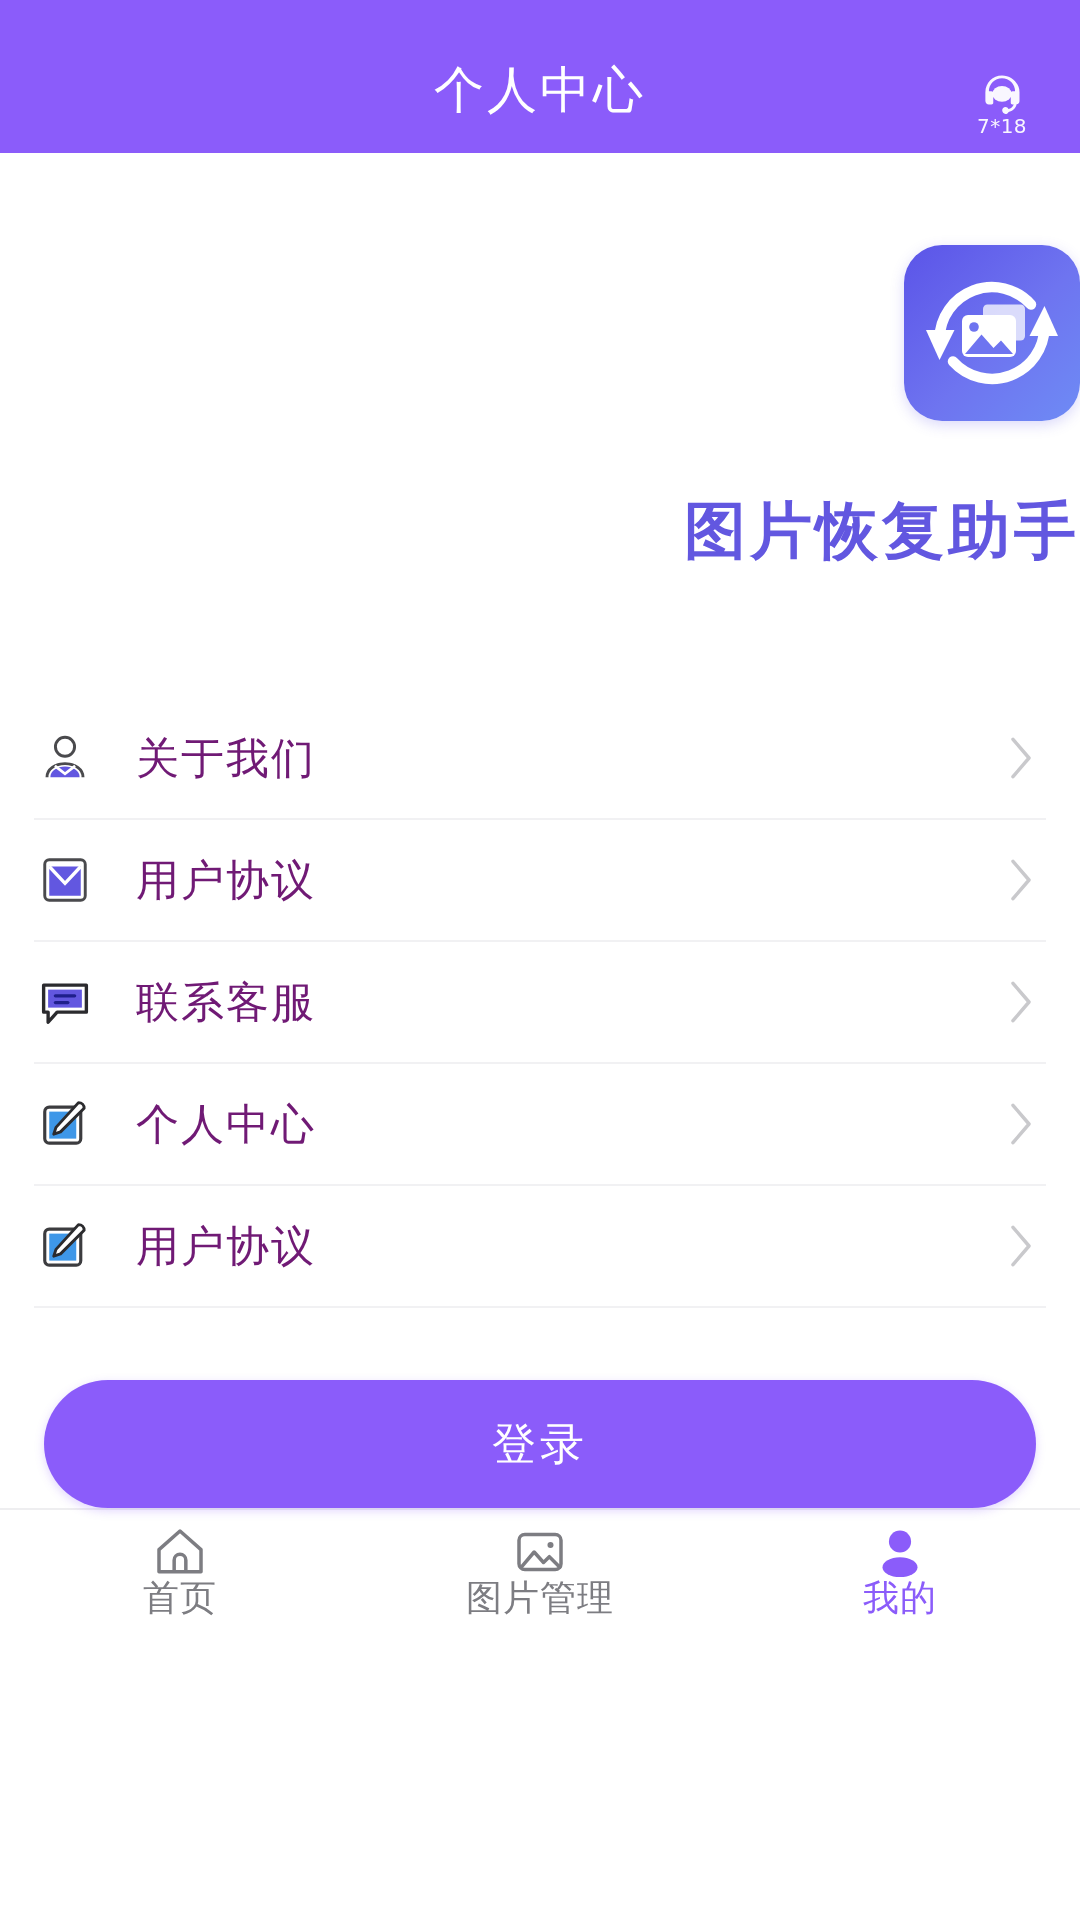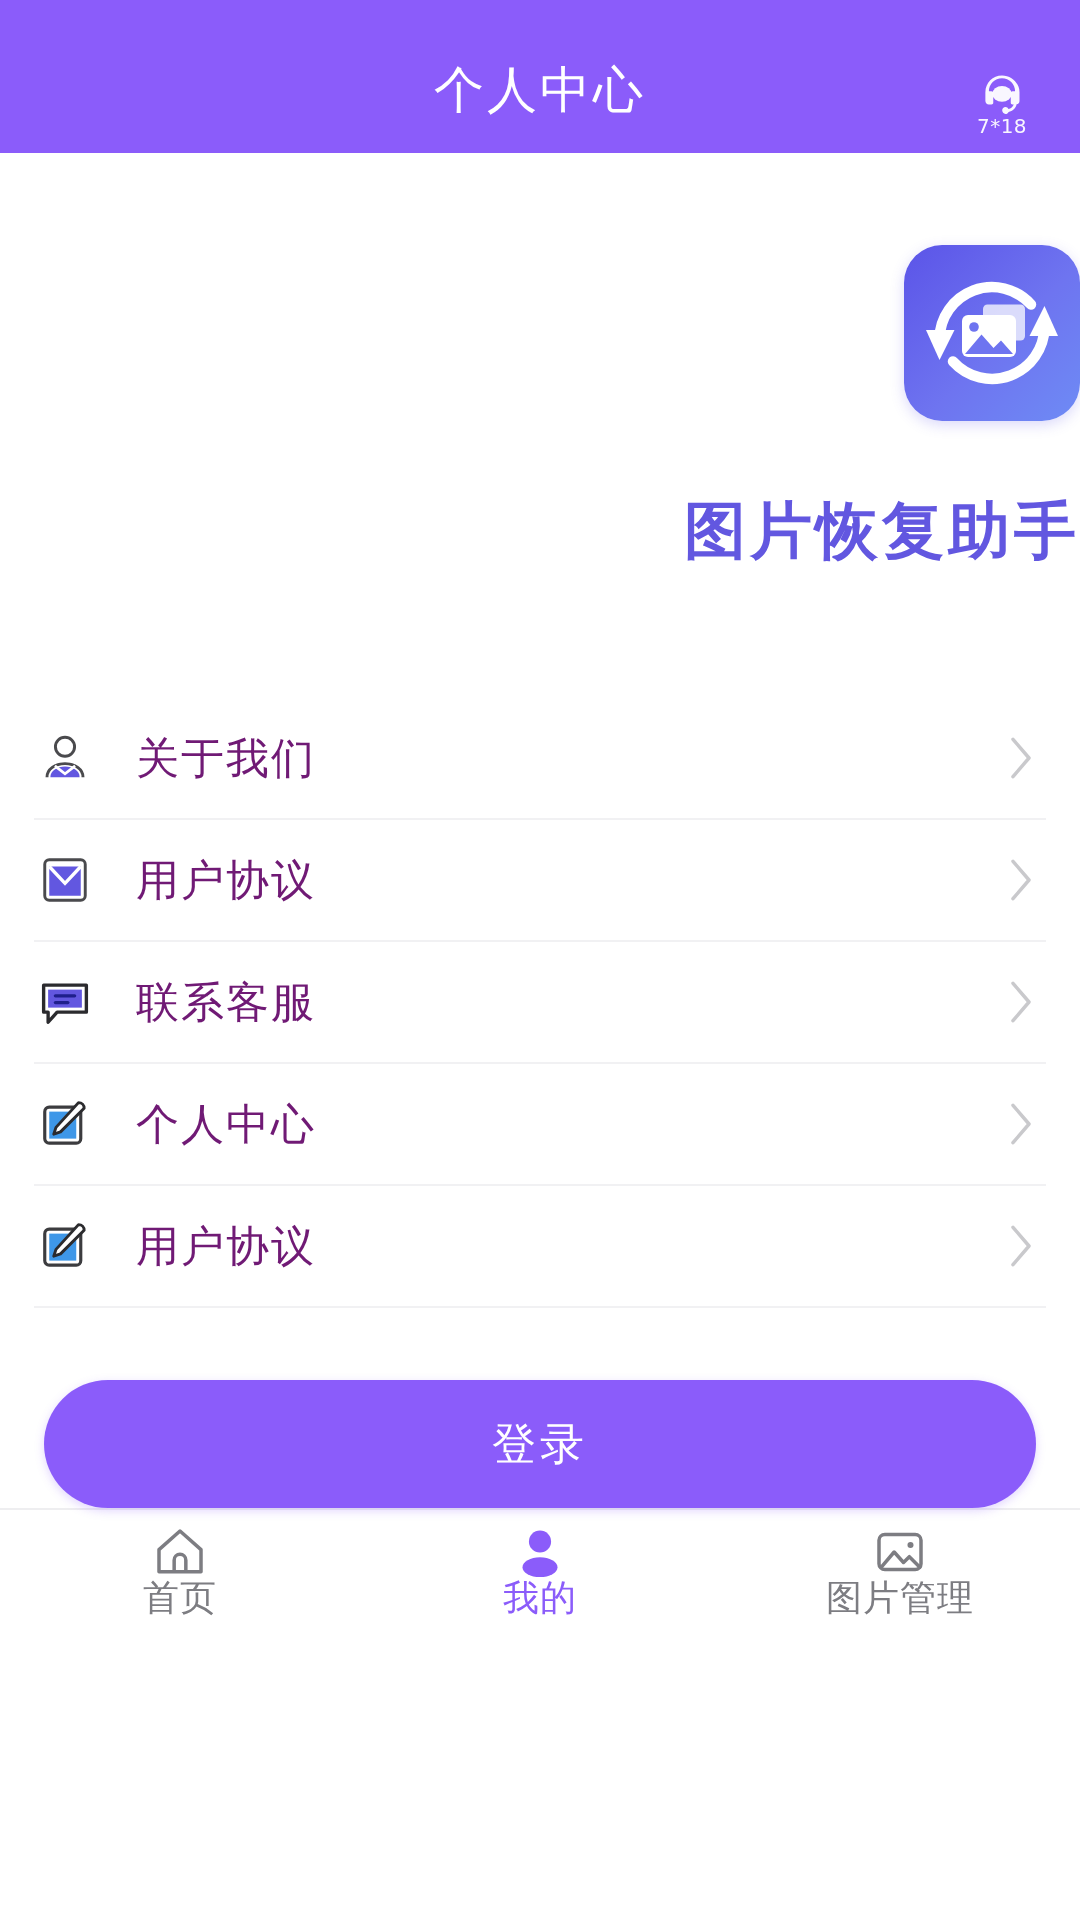--- a/index.html
+++ b/index.html
@@ -347,36 +347,36 @@
       <span class="tab-icon">
         <svg viewBox="0 0 48 48" xmlns="http://www.w3.org/2000/svg">
           <path d="M6 22 L24 6 L42 22 V41 H6 Z" fill="none" stroke="#7d7d82" stroke-width="3" stroke-linejoin="round"></path>
           <path d="M19 41 V31 a5 5 0 0 1 10 0 V41" fill="none" stroke="#7d7d82" stroke-width="3" stroke-linejoin="round"></path>
         </svg>
       </span>
       <span class="tab-label">首页</span>
     </div>
 
 
-    <div class="tab active">
-      <span class="tab-icon">
-        <svg viewBox="0 0 48 48" xmlns="http://www.w3.org/2000/svg">
-          <circle cx="24" cy="15" r="9.5" fill="#8B5CFA"></circle>
-          <ellipse cx="24" cy="37" rx="15" ry="8.5" fill="#8B5CFA"></ellipse>
-        </svg>
-      </span>
-      <span class="tab-label">我的</span>
-    </div>
-
     <div class="tab">
       <span class="tab-icon">
         <svg viewBox="0 0 48 48" xmlns="http://www.w3.org/2000/svg">
           <rect x="6" y="9" width="36" height="30" rx="5" fill="none" stroke="#7d7d82" stroke-width="3"></rect>
           <circle cx="33" cy="18" r="2.6" fill="#7d7d82"></circle>
           <path d="M8 37 L19 24 L27 33 L32 28 L41 37" fill="none" stroke="#7d7d82" stroke-width="3" stroke-linejoin="round" stroke-linecap="round"></path>
         </svg>
       </span>
       <span class="tab-label">图片管理</span>
     </div>
 
+    <div class="tab active">
+      <span class="tab-icon">
+        <svg viewBox="0 0 48 48" xmlns="http://www.w3.org/2000/svg">
+          <circle cx="24" cy="15" r="9.5" fill="#8B5CFA"></circle>
+          <ellipse cx="24" cy="37" rx="15" ry="8.5" fill="#8B5CFA"></ellipse>
+        </svg>
+      </span>
+      <span class="tab-label">我的</span>
+    </div>
+
   </div>
 
 </div>
 
 </body></html>

